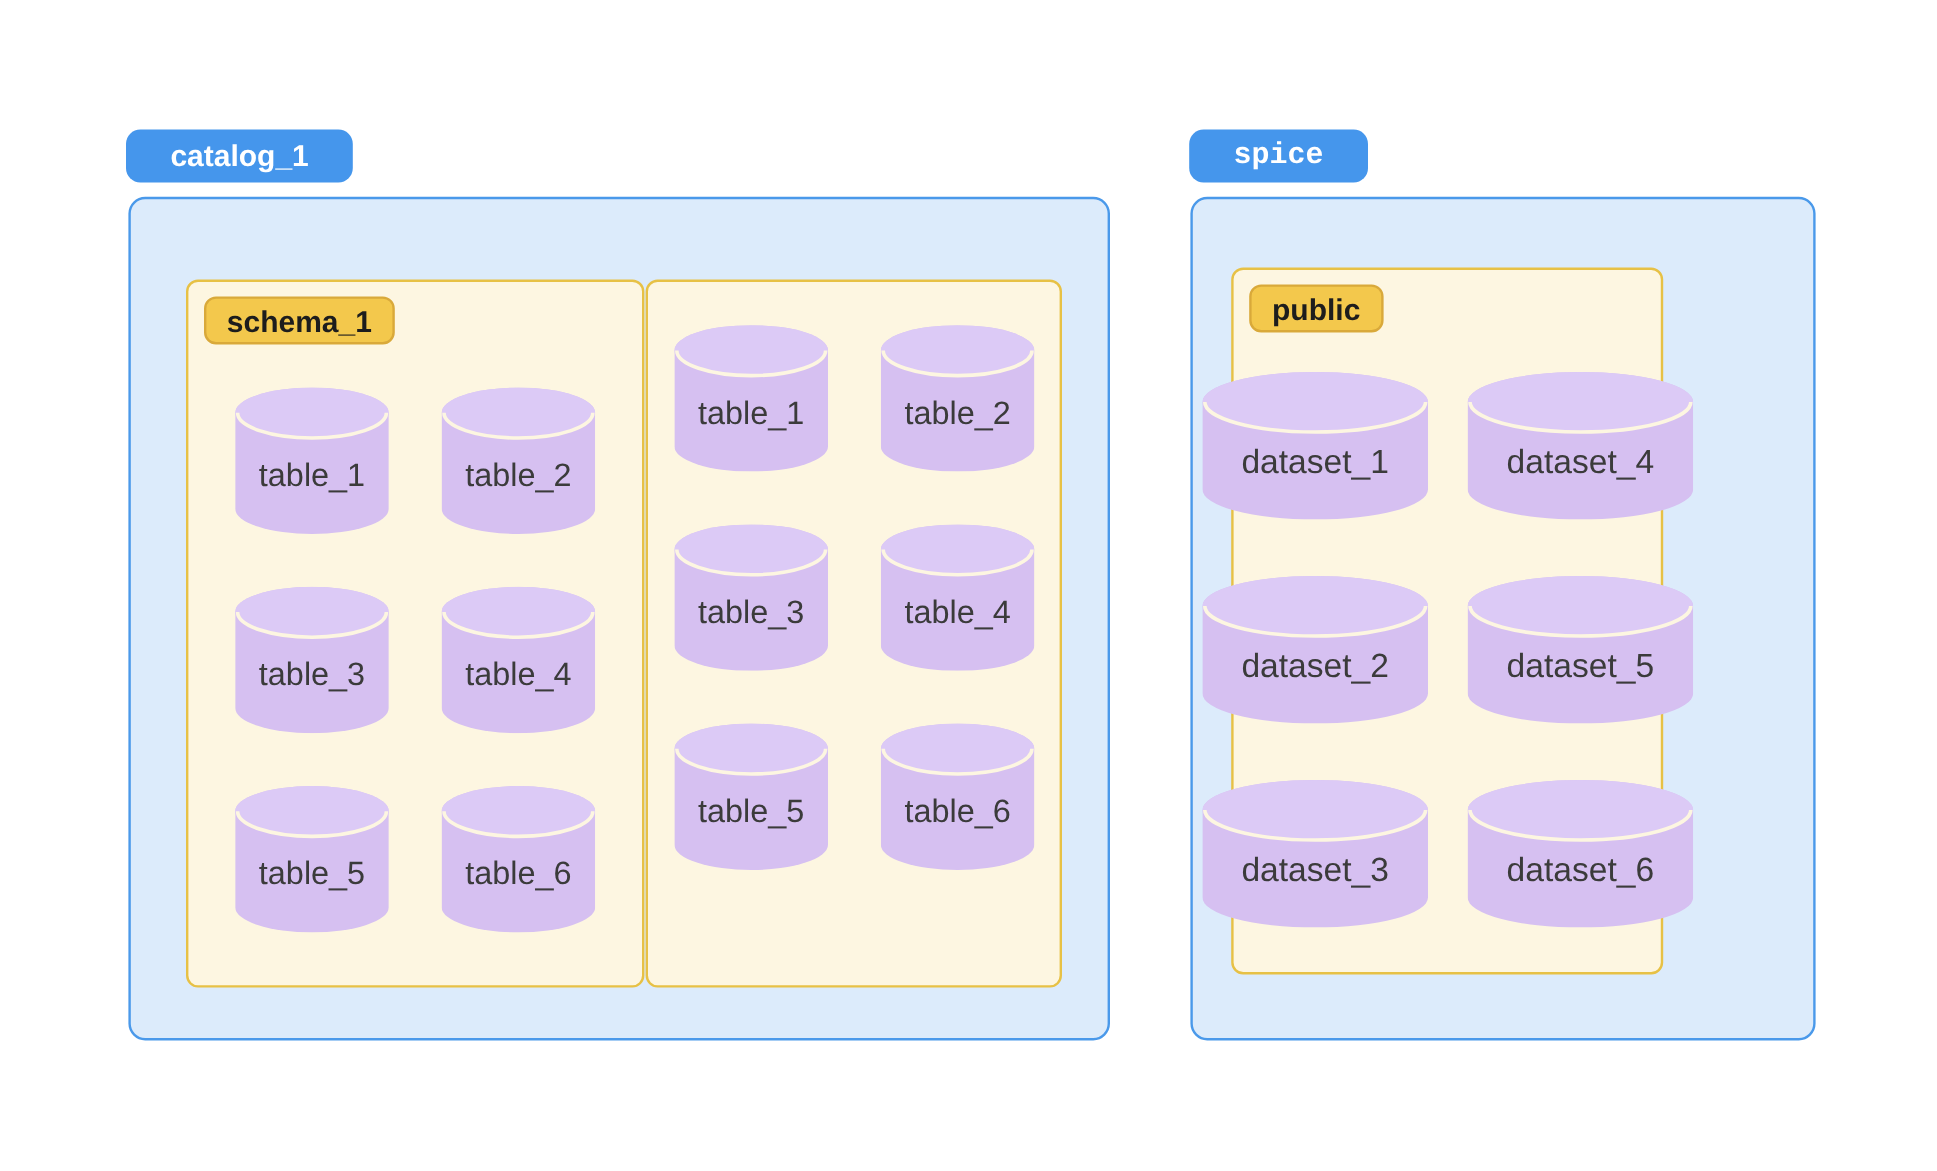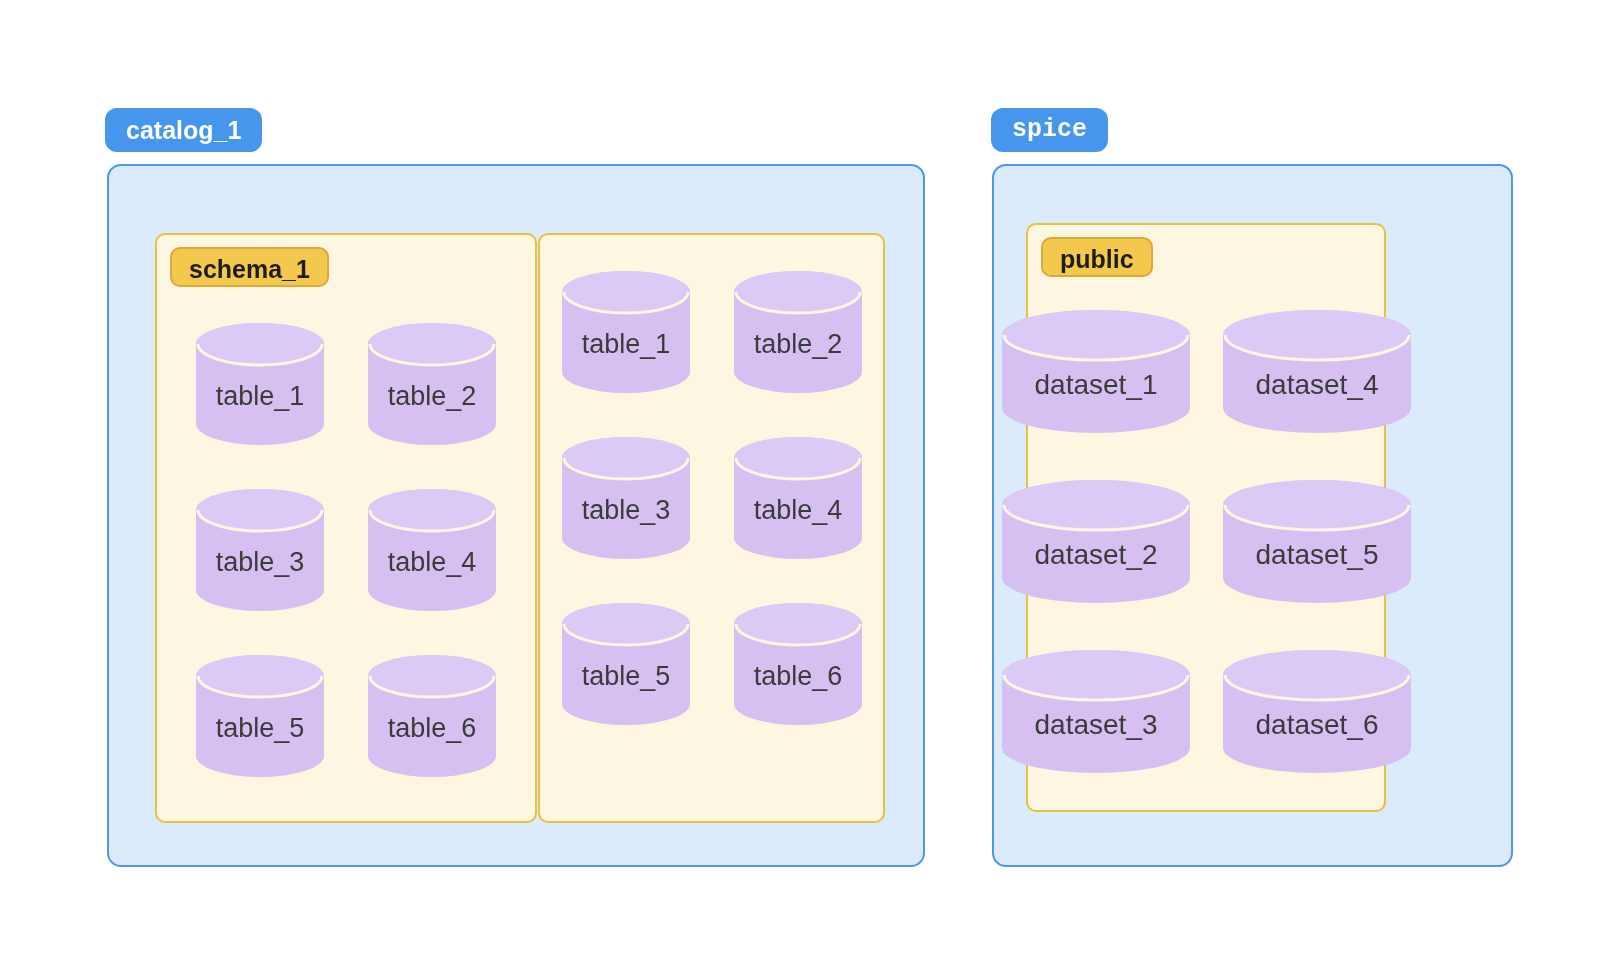--- a/index.html
+++ b/index.html
@@ -17,21 +17,21 @@
     --cylinder-top:#dccaf6;
     --cylinder-seam:#fdf6e1;
     --cylinder-text:#3b3b3b;
   }
   html,body{margin:0;padding:0;background:var(--page-bg);}
   .canvas{
     position:relative;width:1614px;height:976px;background:var(--page-bg);
     font-family:"Liberation Sans",sans-serif;overflow:hidden;
   }
   .group-badge{
-    position:absolute;height:44px;line-height:44px;padding:0 21px;
+    position:absolute;height:44px;line-height:44px;padding:0 37px;
     background:var(--group-badge-bg);color:var(--group-badge-text);
     font-size:25px;font-weight:bold;border-radius:12px;white-space:nowrap;
   }
   .group-box{
     position:absolute;background:var(--group-box-bg);
     border:2px solid var(--group-box-border);border-radius:14px;
     box-sizing:border-box;
   }
   .container-box{
     position:absolute;background:var(--container-box-bg);

